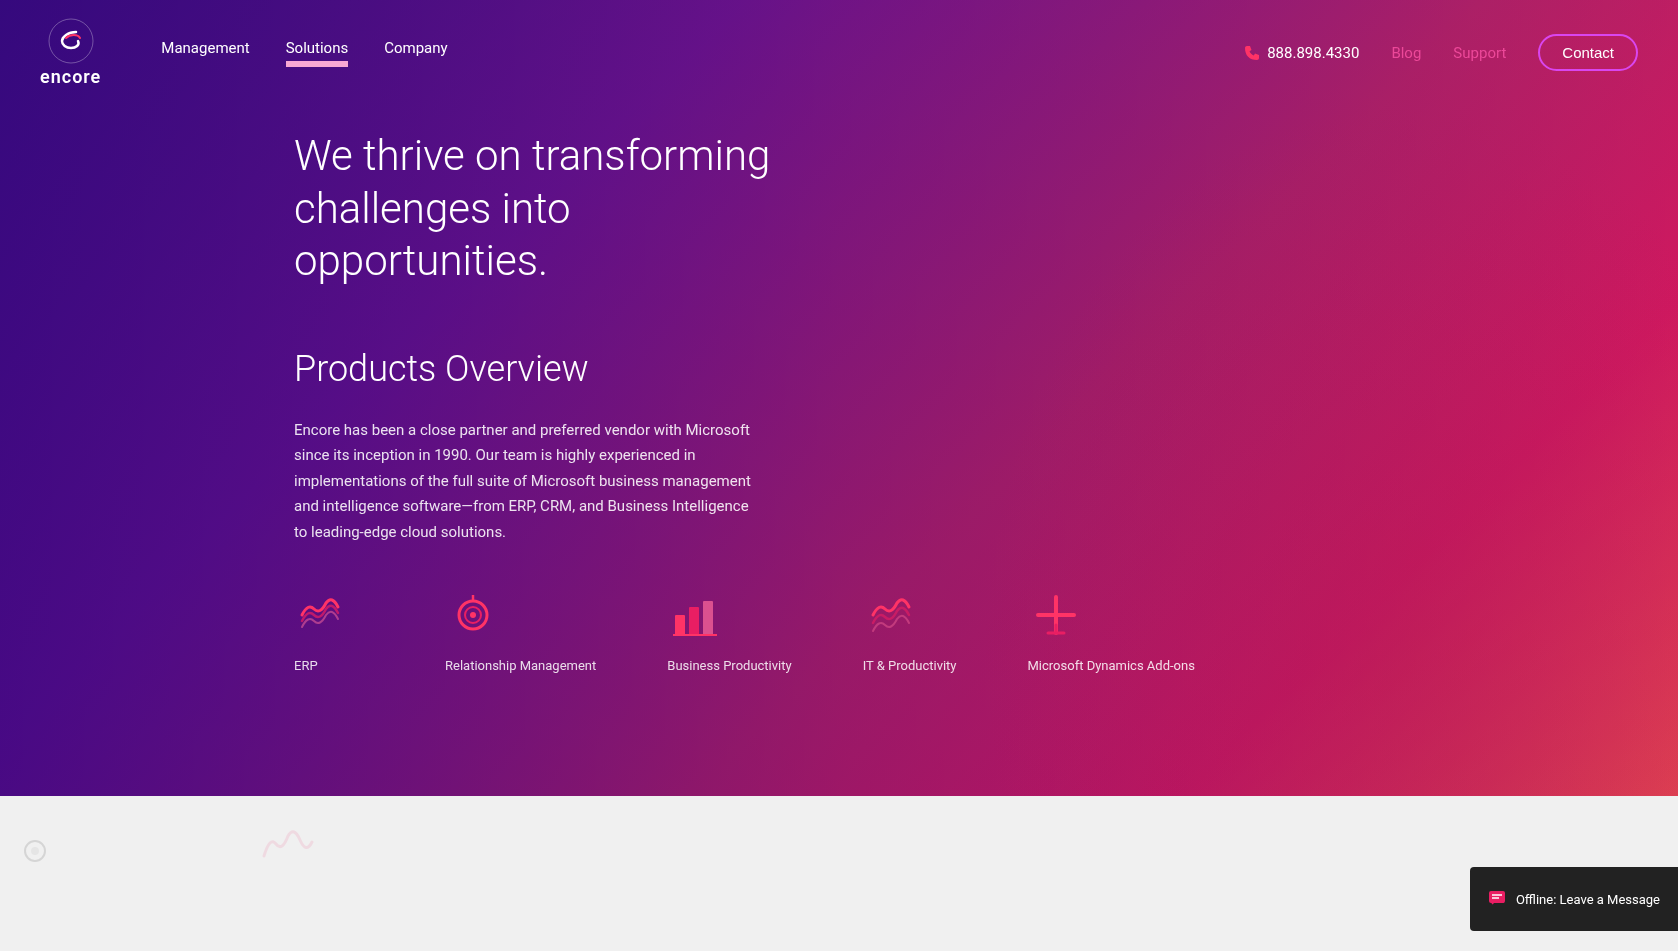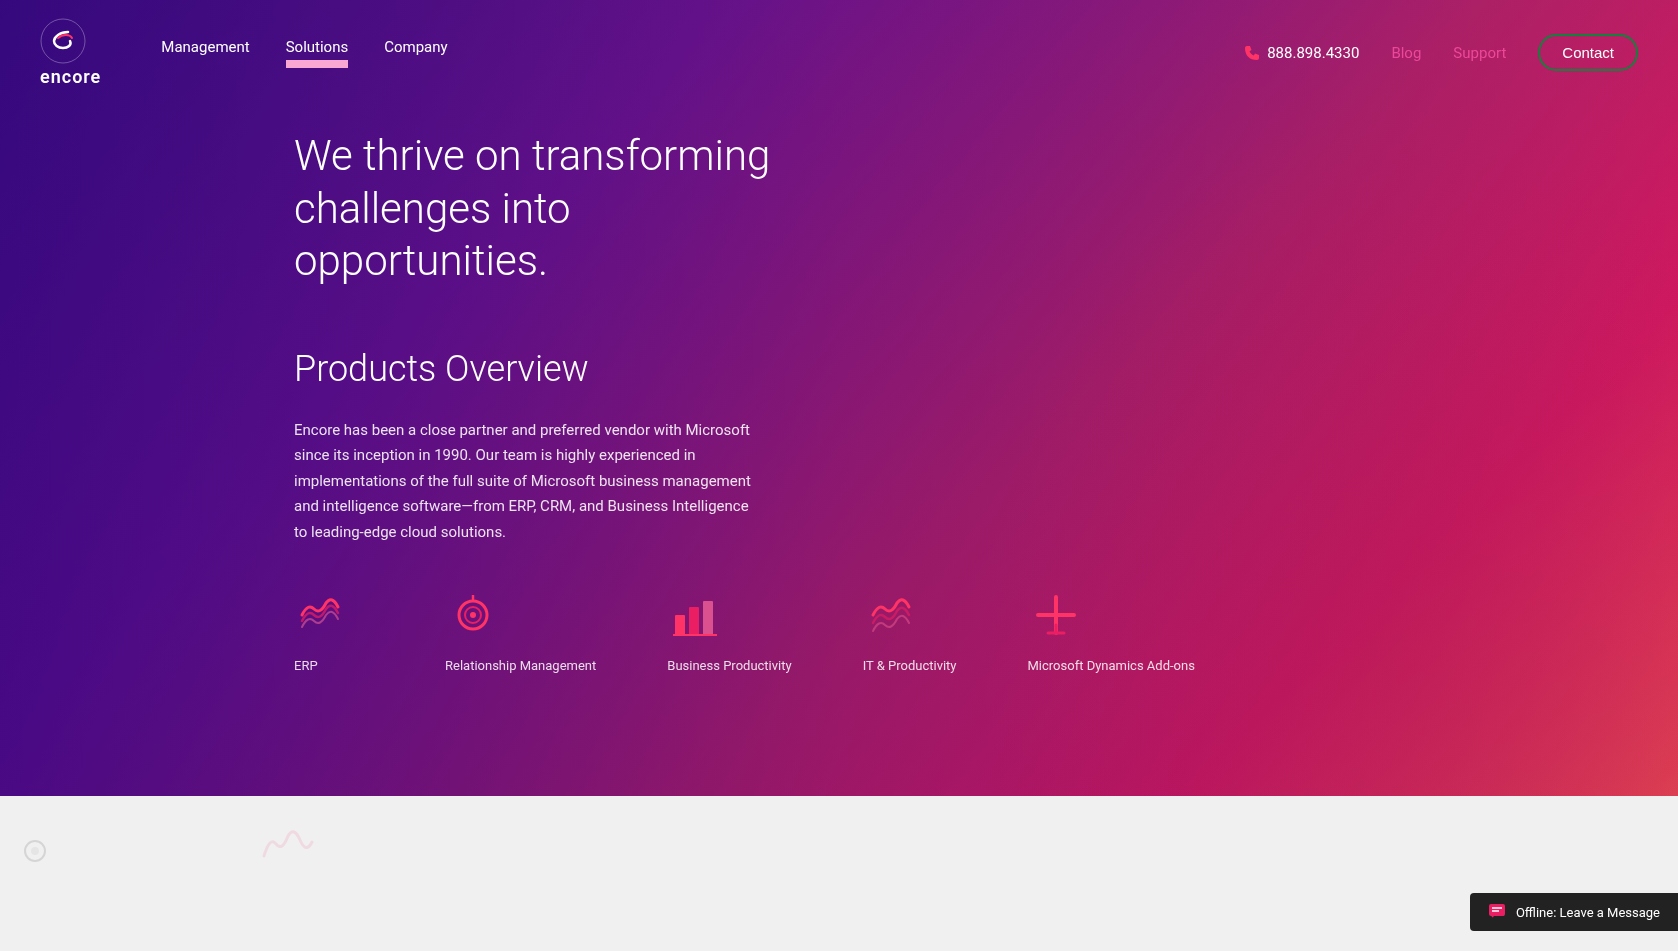--- a/index.html
+++ b/index.html
@@ -11,20 +11,21 @@
       top: 0; left: 0; right: 0;
       z-index: 10;
       display: flex;
       align-items: center;
       padding: 18px 40px;
       background: transparent;
     }
     .logo-wrap {
       display: flex;
       flex-direction: column;
+      align-items: center;
       margin-right: 60px;
       cursor: pointer;
     }
     .logo-icon {
       width: 46px;
       height: 46px;
     }
     .logo-text {
       color: #fff;
       font-size: 18px;
@@ -38,21 +39,21 @@
       flex: 1;
     }
     .nav-item {
       color: #fff;
       font-size: 15px;
       cursor: pointer;
       text-decoration: none;
       padding-bottom: 4px;
     }
     .nav-item.active {
-      border-bottom: 8px solid #f9a8d4;
+      border-bottom: 6px solid #f9a8d4;
     }
     .header-right {
       display: flex;
       align-items: center;
       gap: 32px;
     }
     .phone-wrap {
       display: flex;
       align-items: center;
       gap: 7px;
@@ -61,21 +62,21 @@
     }
     .phone-icon-svg {
       width: 16px; height: 16px; fill: #ff3366;
     }
     .header-link {
       color: #ec4899;
       font-size: 15px;
       cursor: pointer;
     }
     .contact-btn {
-      border: 2px solid #15803d;
+      border: 2px solid #d946ef;
       border-radius: 24px;
       padding: 8px 22px;
       color: #fff;
       font-size: 15px;
       cursor: pointer;
       background: transparent;
     }
 
     
     .hero {
@@ -164,21 +165,21 @@
       padding: 30px 40px;
     }
 
     
     .chat-widget {
       position: fixed;
       bottom: 20px;
       right: 0;
       background: #222;
       color: #fff;
-      padding: 10px 18px;
+      padding: 23px 18px;
       display: flex;
       align-items: center;
       gap: 10px;
       font-size: 13px;
       cursor: pointer;
       z-index: 100;
       border-radius: 4px 0 0 4px;
     }
     .chat-icon {
       width: 18px; height: 18px;

